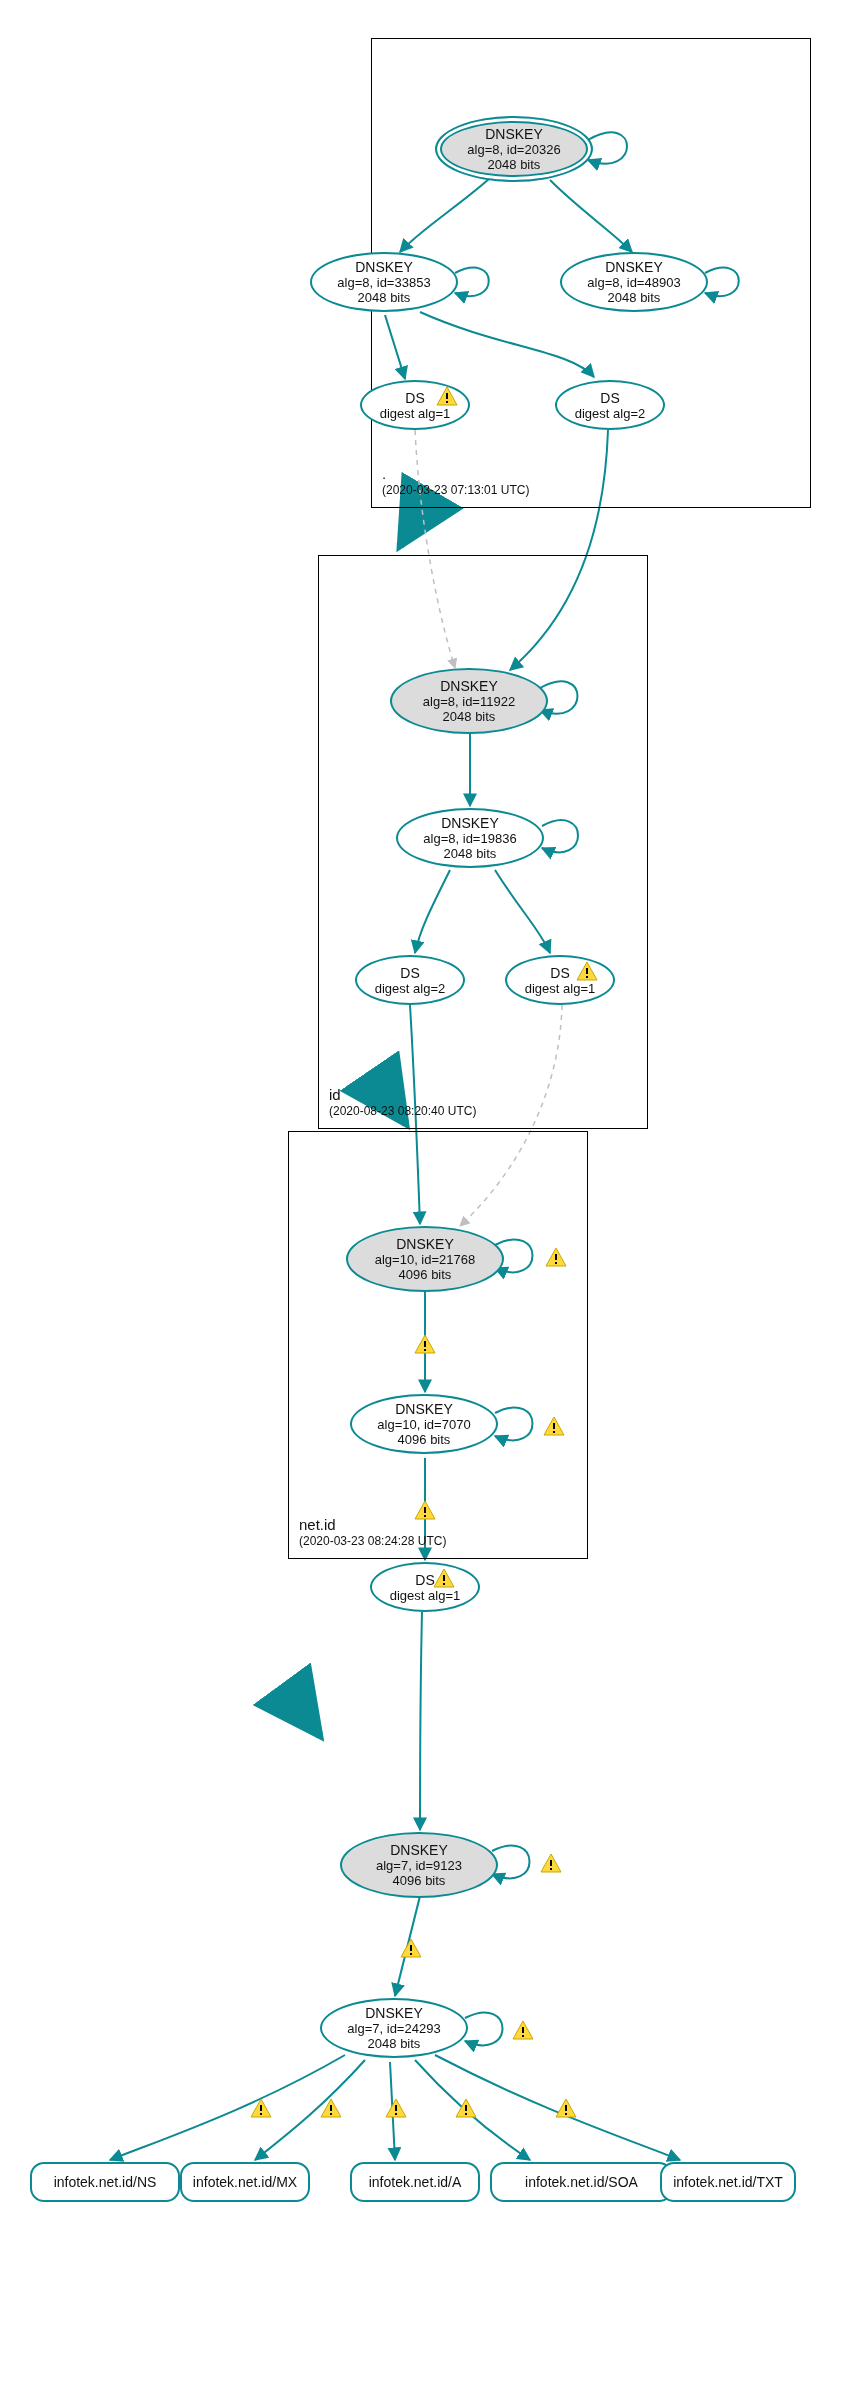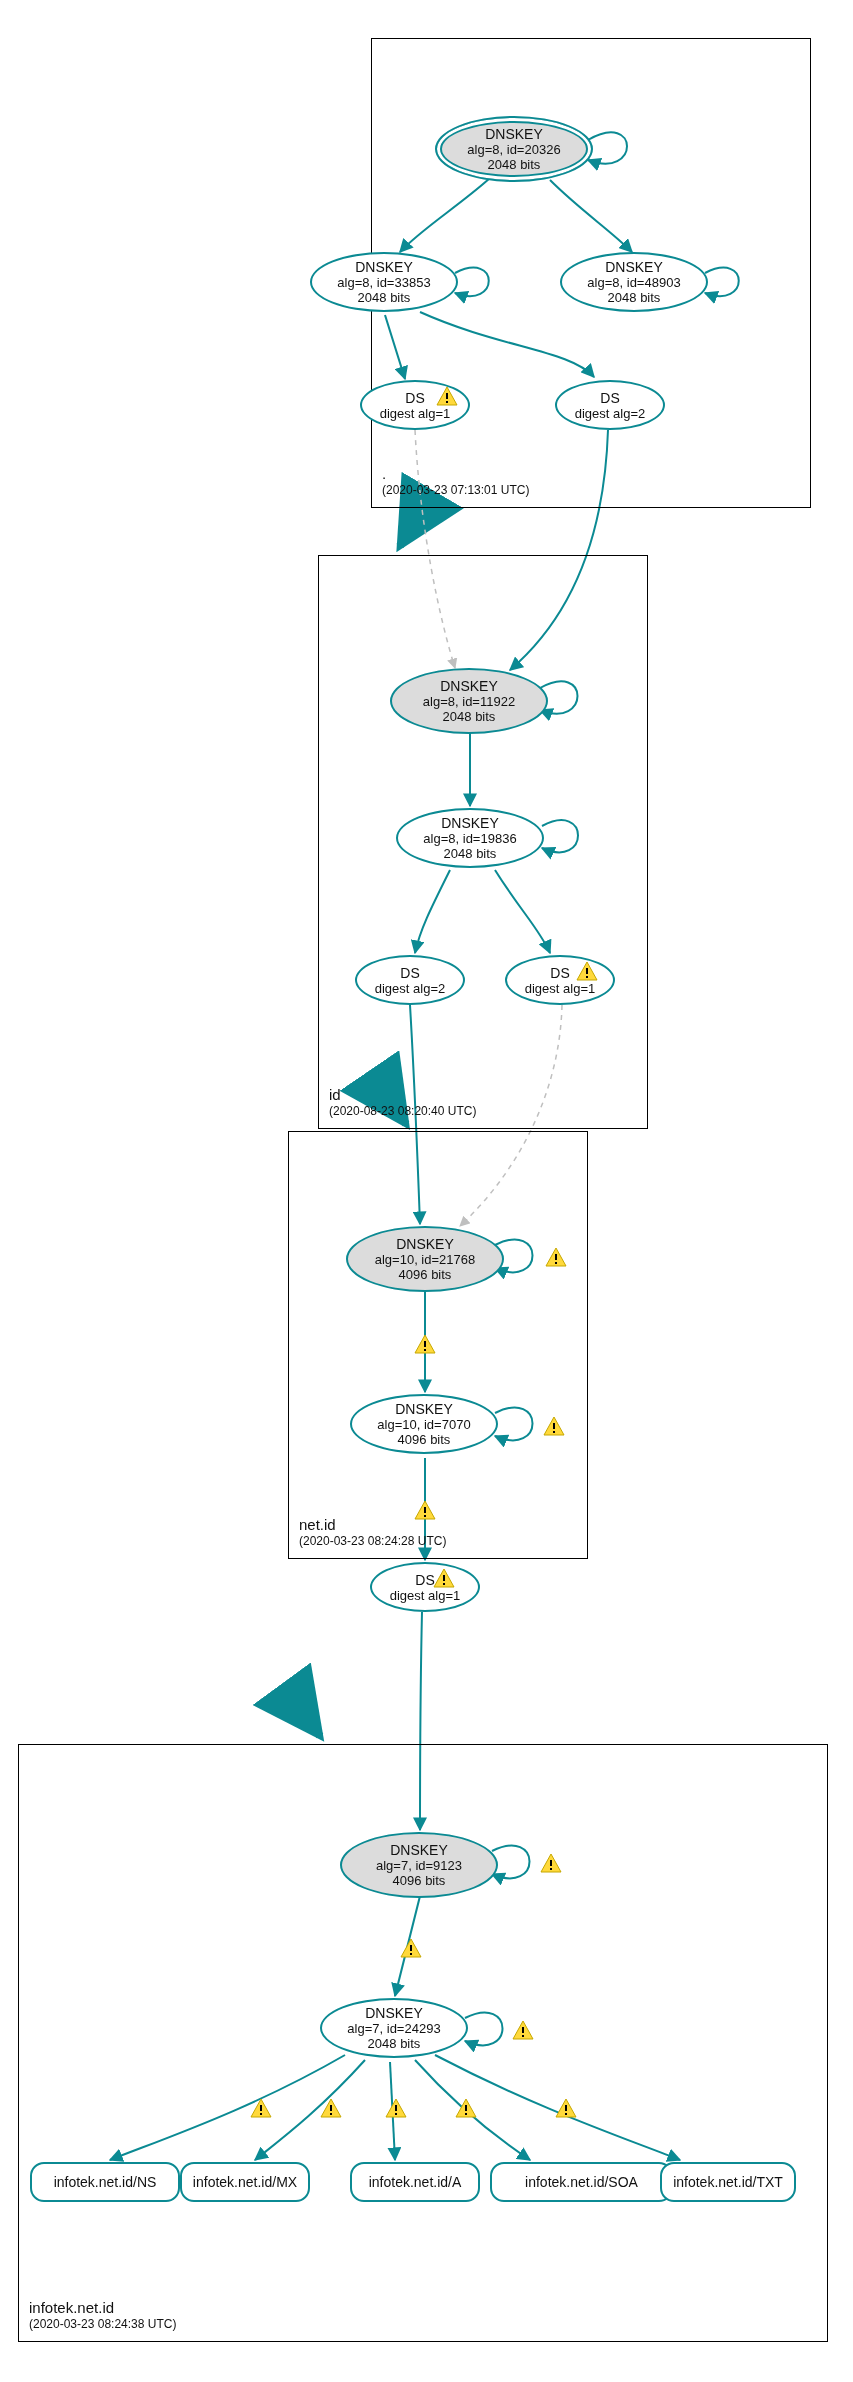--- a/index.html
+++ b/index.html
@@ -181,26 +181,20 @@
     </div>
   </div>
 
   <div class="zone" style="left:288px; top:1131px; width:300px; height:428px;">
     <div class="zone-label">
       <div class="zname">net.id</div>
       <div class="zts">(2020-03-23 08:24:28 UTC)</div>
     </div>
   </div>
 
-  <div class="zone" style="left:18px; top:1744px; width:810px; height:598px;">
-    <div class="zone-label">
-      <div class="zname">infotek.net.id</div>
-      <div class="zts">(2020-03-23 08:24:38 UTC)</div>
-    </div>
-  </div>
 
   <div class="node dnskey grey double" style="left:435px; top:116px;">
     <div class="title">DNSKEY</div>
     <div class="sub">alg=8, id=20326</div>
     <div class="sub">2048 bits</div>
   </div>
   <div class="node dnskey-sm" style="left:310px; top:252px;">
     <div class="title">DNSKEY</div>
     <div class="sub">alg=8, id=33853</div>
     <div class="sub">2048 bits</div>

